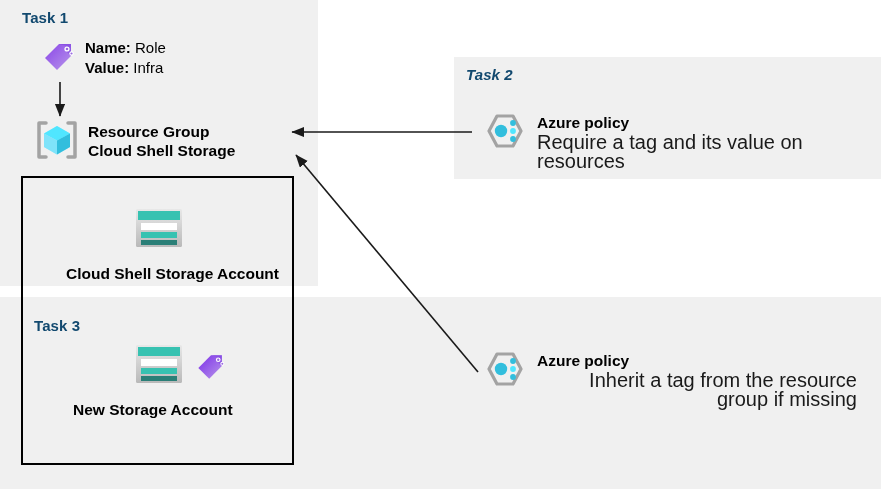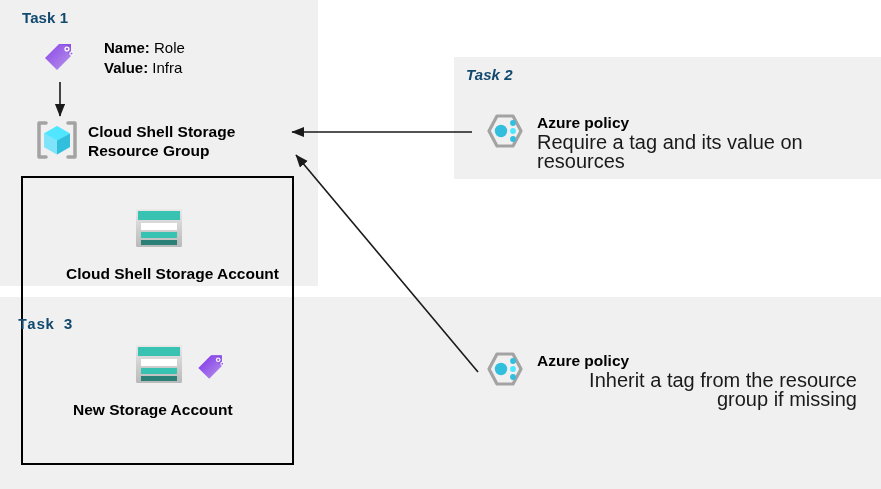--- a/index.html
+++ b/index.html
@@ -62,21 +62,21 @@
     line-height: 19px;
     font-weight: normal;
   }
   .kv-line {
     position: absolute;
     font-size: 15px;
     line-height: 20px;
     color: #000000;
     white-space: nowrap;
   }
-  .kv-line b { font-weight: bold; margin-left: 19px; }
+  .kv-line b { font-weight: bold; }
 
   
   .icon { position: absolute; }
 
   
   #arrows {
     position: absolute;
     left: 0; top: 0;
     width: 881px; height: 489px;
     pointer-events: none;
@@ -129,42 +129,42 @@
       <path d="M35 6 L42 6 L42 40 L35 40" stroke="#a3a3a3" stroke-width="3.5" fill="none" stroke-linecap="round" stroke-linejoin="round"></path>
 
       <polygon points="24,9 37,16.5 37,30 24,37.5 11,30 11,16.5" fill="#9cedff"></polygon>
       <polygon points="24,9 37,16.5 24,23.5 11,16.5" fill="#50e6ff"></polygon>
       <polygon points="24,23.5 37,16.5 37,30 24,37.5" fill="#32bedd"></polygon>
       <polygon points="24,23.5 24,37.5 11,30 11,16.5" fill="#7fe3fa"></polygon>
     </svg>
   </div>
 
   <div class="node-title wrap" style="left:88px; top:122px; width:190px;">
+    <div>Resource Group</div>
     <div>Cloud Shell Storage</div>
-    <div>Resource Group</div>
   </div>
 
   <div class="icon" style="left:133px; top:206px; width:52px; height:44px;">
     <svg width="52" height="44" viewBox="0 0 52 44">
       <defs>
         <linearGradient id="stGrad1" x1="0" y1="0" x2="0" y2="1">
           <stop offset="0%" stop-color="#e8e8e8"></stop>
           <stop offset="100%" stop-color="#b9b9b9"></stop>
         </linearGradient>
       </defs>
       <rect x="3" y="3" width="46" height="38" rx="1.5" fill="url(#stGrad1)"></rect>
       <rect x="5" y="5" width="42" height="9" fill="#37c2b1"></rect>
       <rect x="8" y="17" width="36" height="7" fill="#ffffff"></rect>
       <rect x="8" y="26" width="36" height="6" fill="#37c2b1"></rect>
       <rect x="8" y="34" width="36" height="5" fill="#2a7f77"></rect>
     </svg>
   </div>
   <div class="node-title" style="left:36px; top:264px;margin-left:30px;">Cloud Shell Storage Account</div>
 
-  <div class="task-label" style="left:18px; top:317px;font-family:Liberation Mono, monospace;">Task 3</div>
+  <div class="task-label" style="left:34px; top:317px;">Task 3</div>
 
   <div class="icon" style="left:133px; top:342px; width:52px; height:44px;">
     <svg width="52" height="44" viewBox="0 0 52 44">
       <defs>
         <linearGradient id="stGrad2" x1="0" y1="0" x2="0" y2="1">
           <stop offset="0%" stop-color="#e8e8e8"></stop>
           <stop offset="100%" stop-color="#b9b9b9"></stop>
         </linearGradient>
       </defs>
       <rect x="3" y="3" width="46" height="38" rx="1.5" fill="url(#stGrad2)"></rect>

